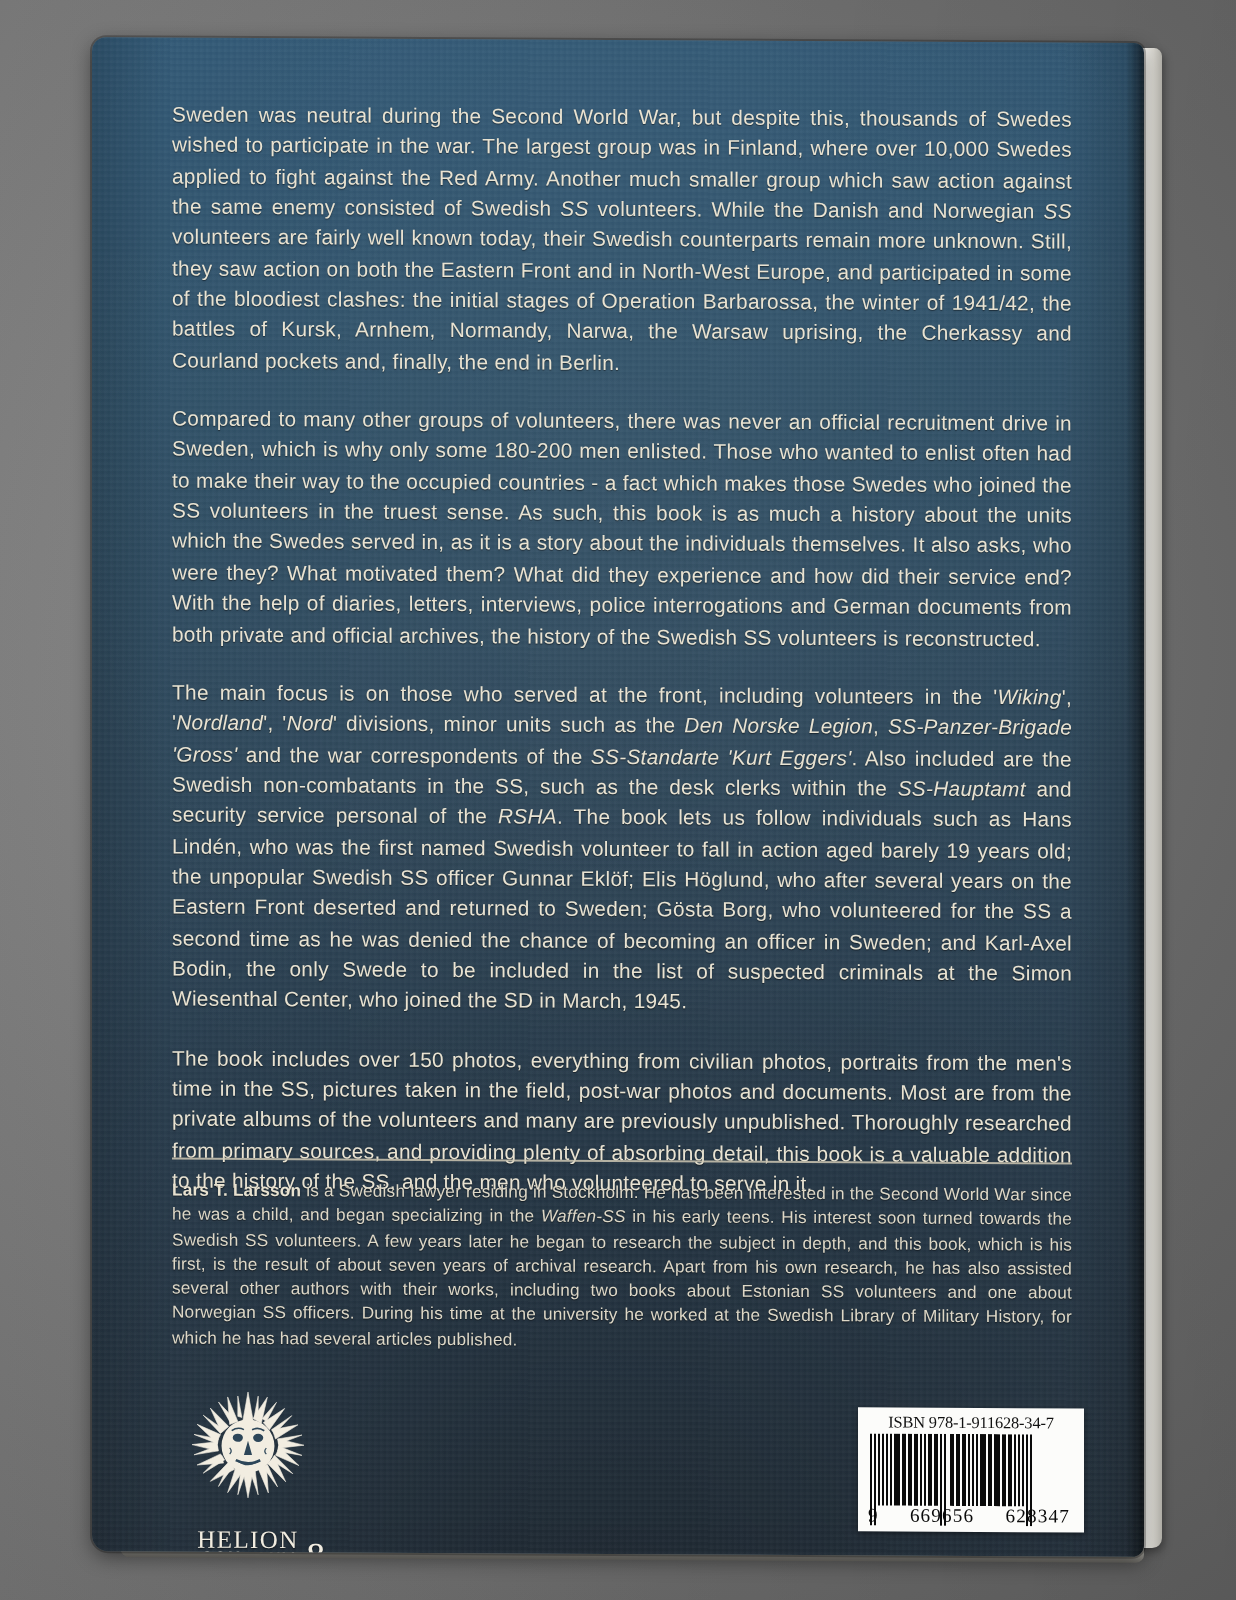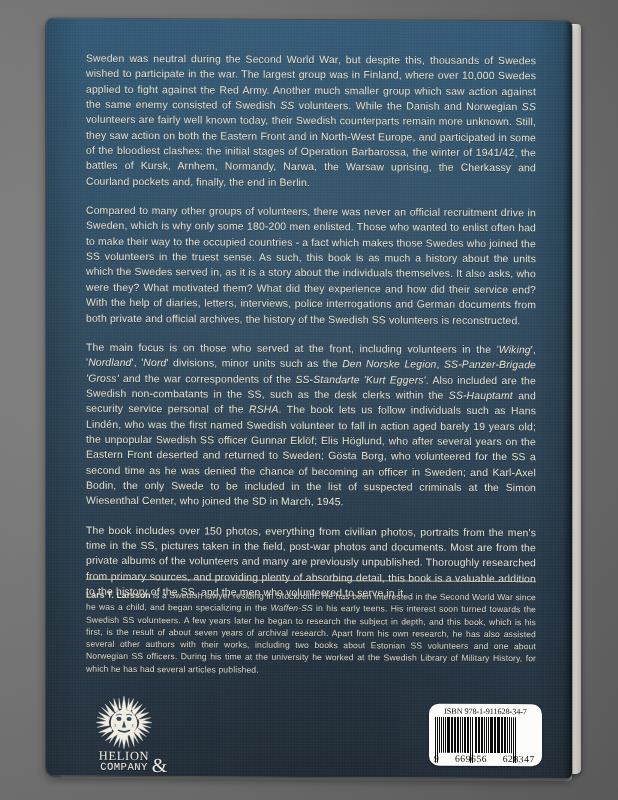--- a/index.html
+++ b/index.html
@@ -159,21 +159,21 @@
   .publisher {
     position: absolute;
     left: 13px;
     top: 676px;
     width: 130px;
     z-index: 3;
     text-align: center;
   }
   .sun-logo { display:block; margin: 0 auto; }
   .pub-name {
-    margin-top: 0;
+    margin-top: 14px;
     color: #f1ece0;
     font-family: "Liberation Serif", serif;
     font-size: 12.5px;
     line-height: 10.5px;
     letter-spacing: 0.055em;
     position: relative;
     text-shadow: 0 0.5px 0.8px rgba(0,0,0,0.55);
   }
   .pub-name .l1 { display:block; }
   .pub-name .l2 { display:block; font-size: 10.6px; letter-spacing: 0.04em; font-family: Liberation Mono, monospace; }
@@ -193,21 +193,20 @@
     top: 683px;
     width: 113px;
     height: 62px;
     background: #fcfcfa;
     padding: 3px 4px 2px 4px;
     box-sizing: border-box;
     z-index: 3;
     box-shadow: 0 1px 3px rgba(0,0,0,0.4);
     display: flex;
     flex-direction: column;
-    border-radius: 10px;
   }
   .isbn-text {
     color: #111;
     font-family: "Liberation Serif", serif;
     font-size: 8.2px;
     line-height: 9px;
     text-align: center;
     letter-spacing: -0.01em;
     white-space: nowrap;
   }

